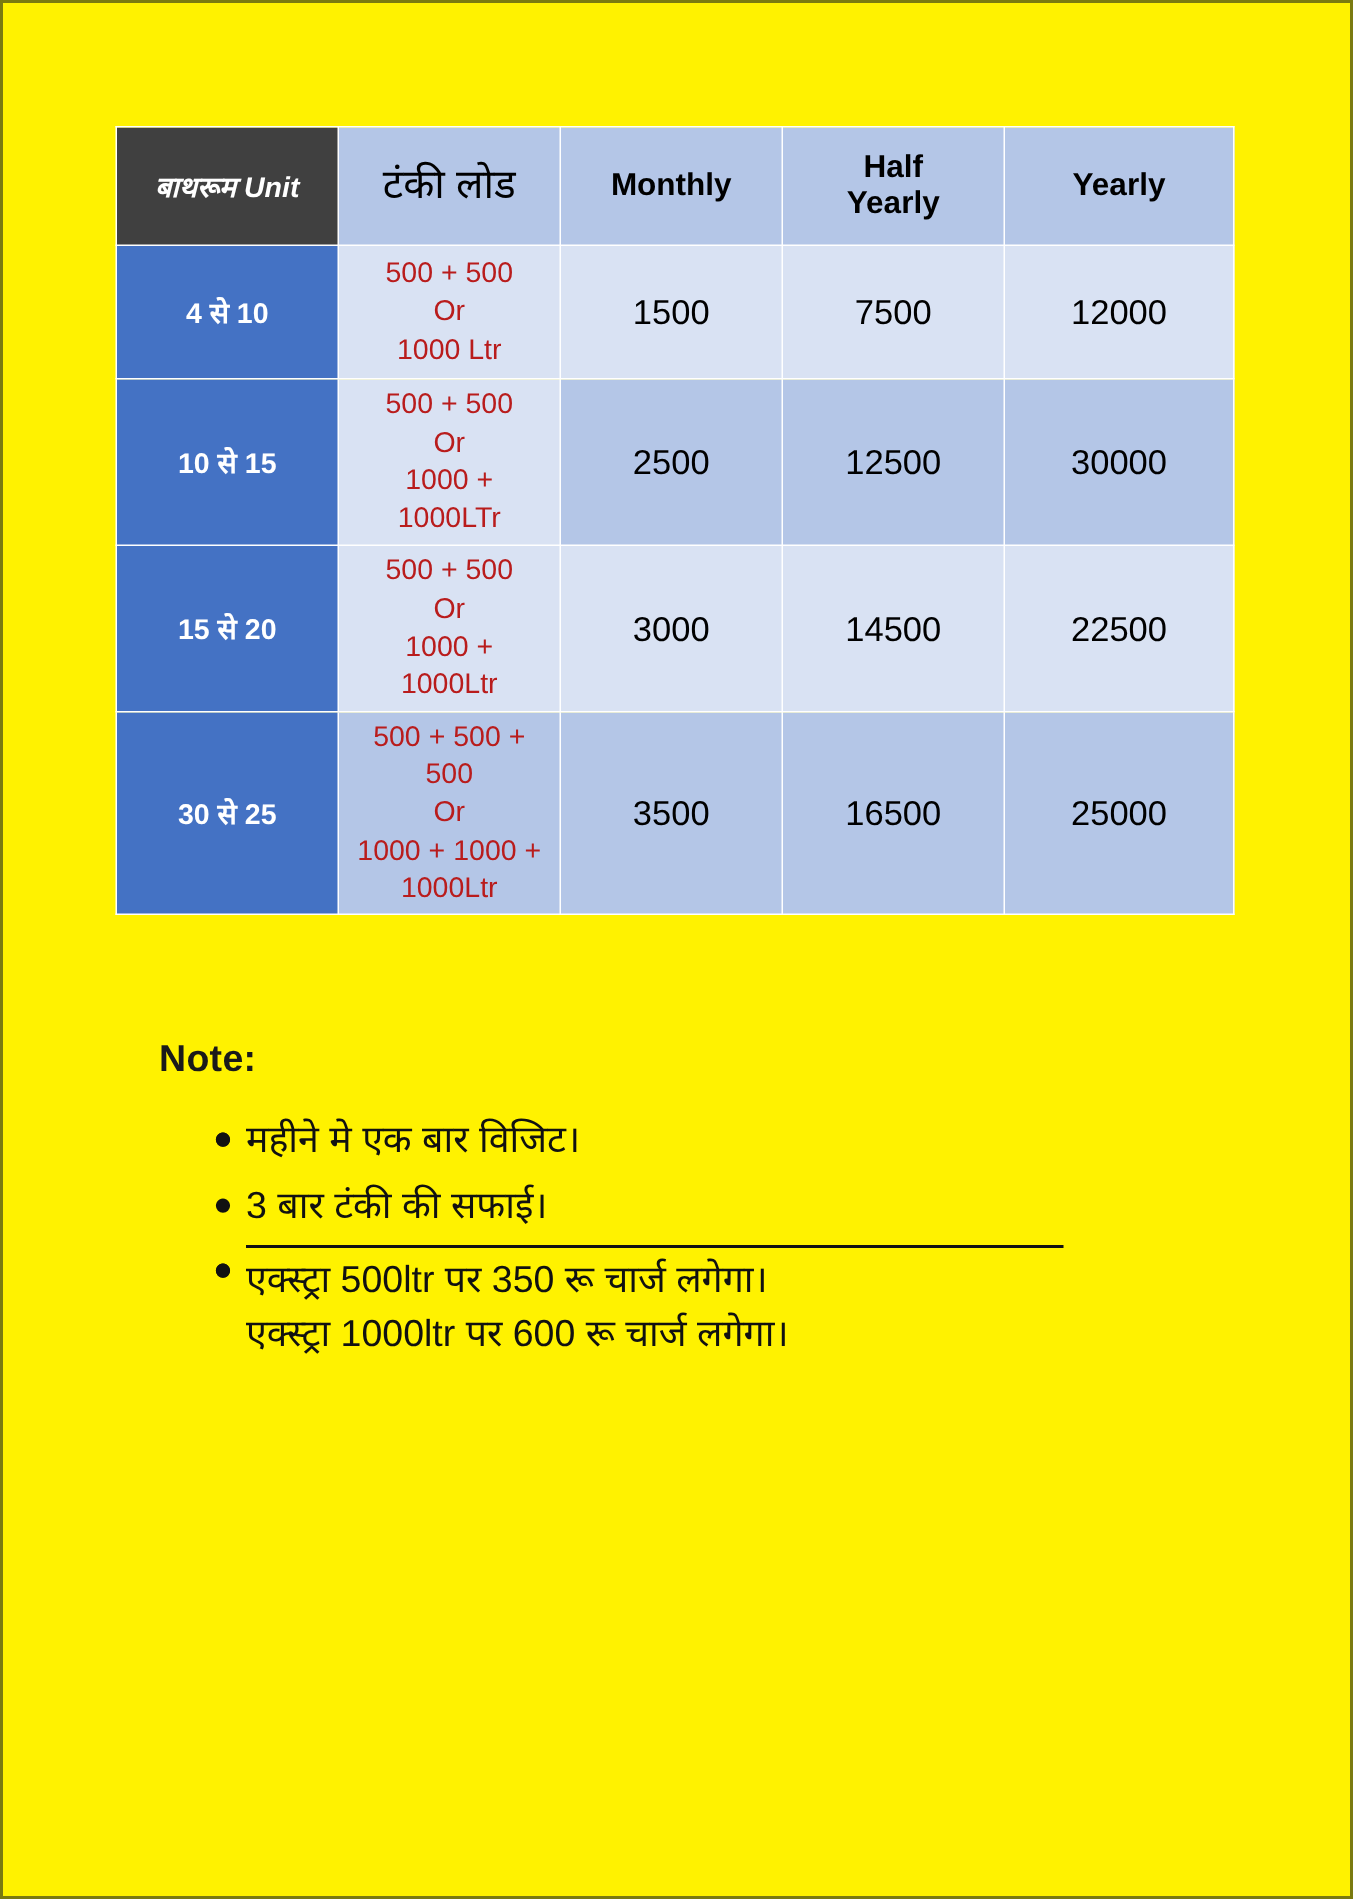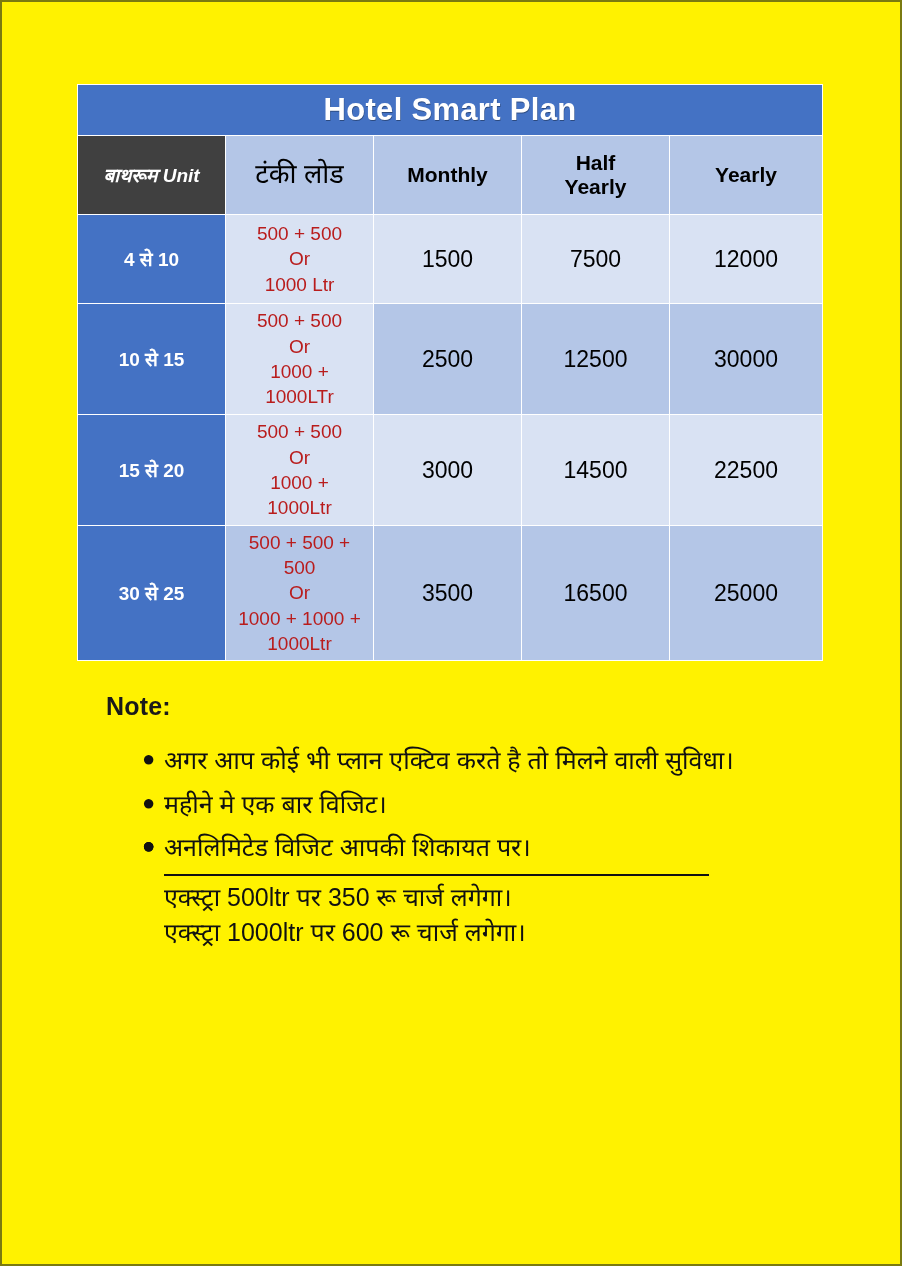--- a/index.html
+++ b/index.html
@@ -166,23 +166,20 @@
   <div class="plan-table-wrap">
     <table class="plan-table">
       <colgroup>
         <col class="col-unit">
           <col class="col-tank">
           <col class="col-month">
         <col class="col-half">
           <col class="col-year">
       </colgroup>
       <tbody>
-        <tr>
-          <td class="title-cell" colspan="5">Hotel Smart Plan</td>
-        </tr>
 
         <tr>
           <td class="hdr-blue">बाथरूम Unit</td>
           <td class="hdr-light thin">टंकी लोड</td>
           <td class="hdr-light">Monthly</td>
           <td class="hdr-light">
             <span>Half</span><br>
             <span>Yearly</span>
           </td>
           <td class="hdr-light">Yearly</td>
@@ -222,35 +219,34 @@
       </tbody>
     </table>
   </div>
 
   <div class="note-block">
     <div class="note-heading">Note:</div>
 
     <ul class="note-list">
       <li>
         <span class="bullet">●</span>
-        <span>अगर आप कोई भी प्लान एक्टिव करते है तो मिलने वाली सुविधा।</span>
       </li>
       <li>
         <span class="bullet">●</span>
         <span>महीने मे एक बार विजिट।</span>
       </li>
       <li>
         <span class="bullet">●</span>
-      </li>
-      <li>
-        <span class="bullet">●</span>
-      </li>
-      <li>
-        <span class="bullet">●</span>
-        <span>अनलिमिटेड विजिट आपकी शिकायत पर।</span>
+        <span>3 बार टंकी की सफाई।</span>
+      </li>
+      <li>
+        <span class="bullet">●</span>
+      </li>
+      <li>
+        <span class="bullet">●</span>
       </li>
     </ul>
 
     <div class="rule"></div>
 
     <div class="sub-line">एक्स्ट्रा 500ltr पर 350 रू चार्ज लगेगा।</div>
     <div class="sub-line">एक्स्ट्रा 1000ltr पर 600 रू चार्ज लगेगा।</div>
   </div>
 
 </div>

